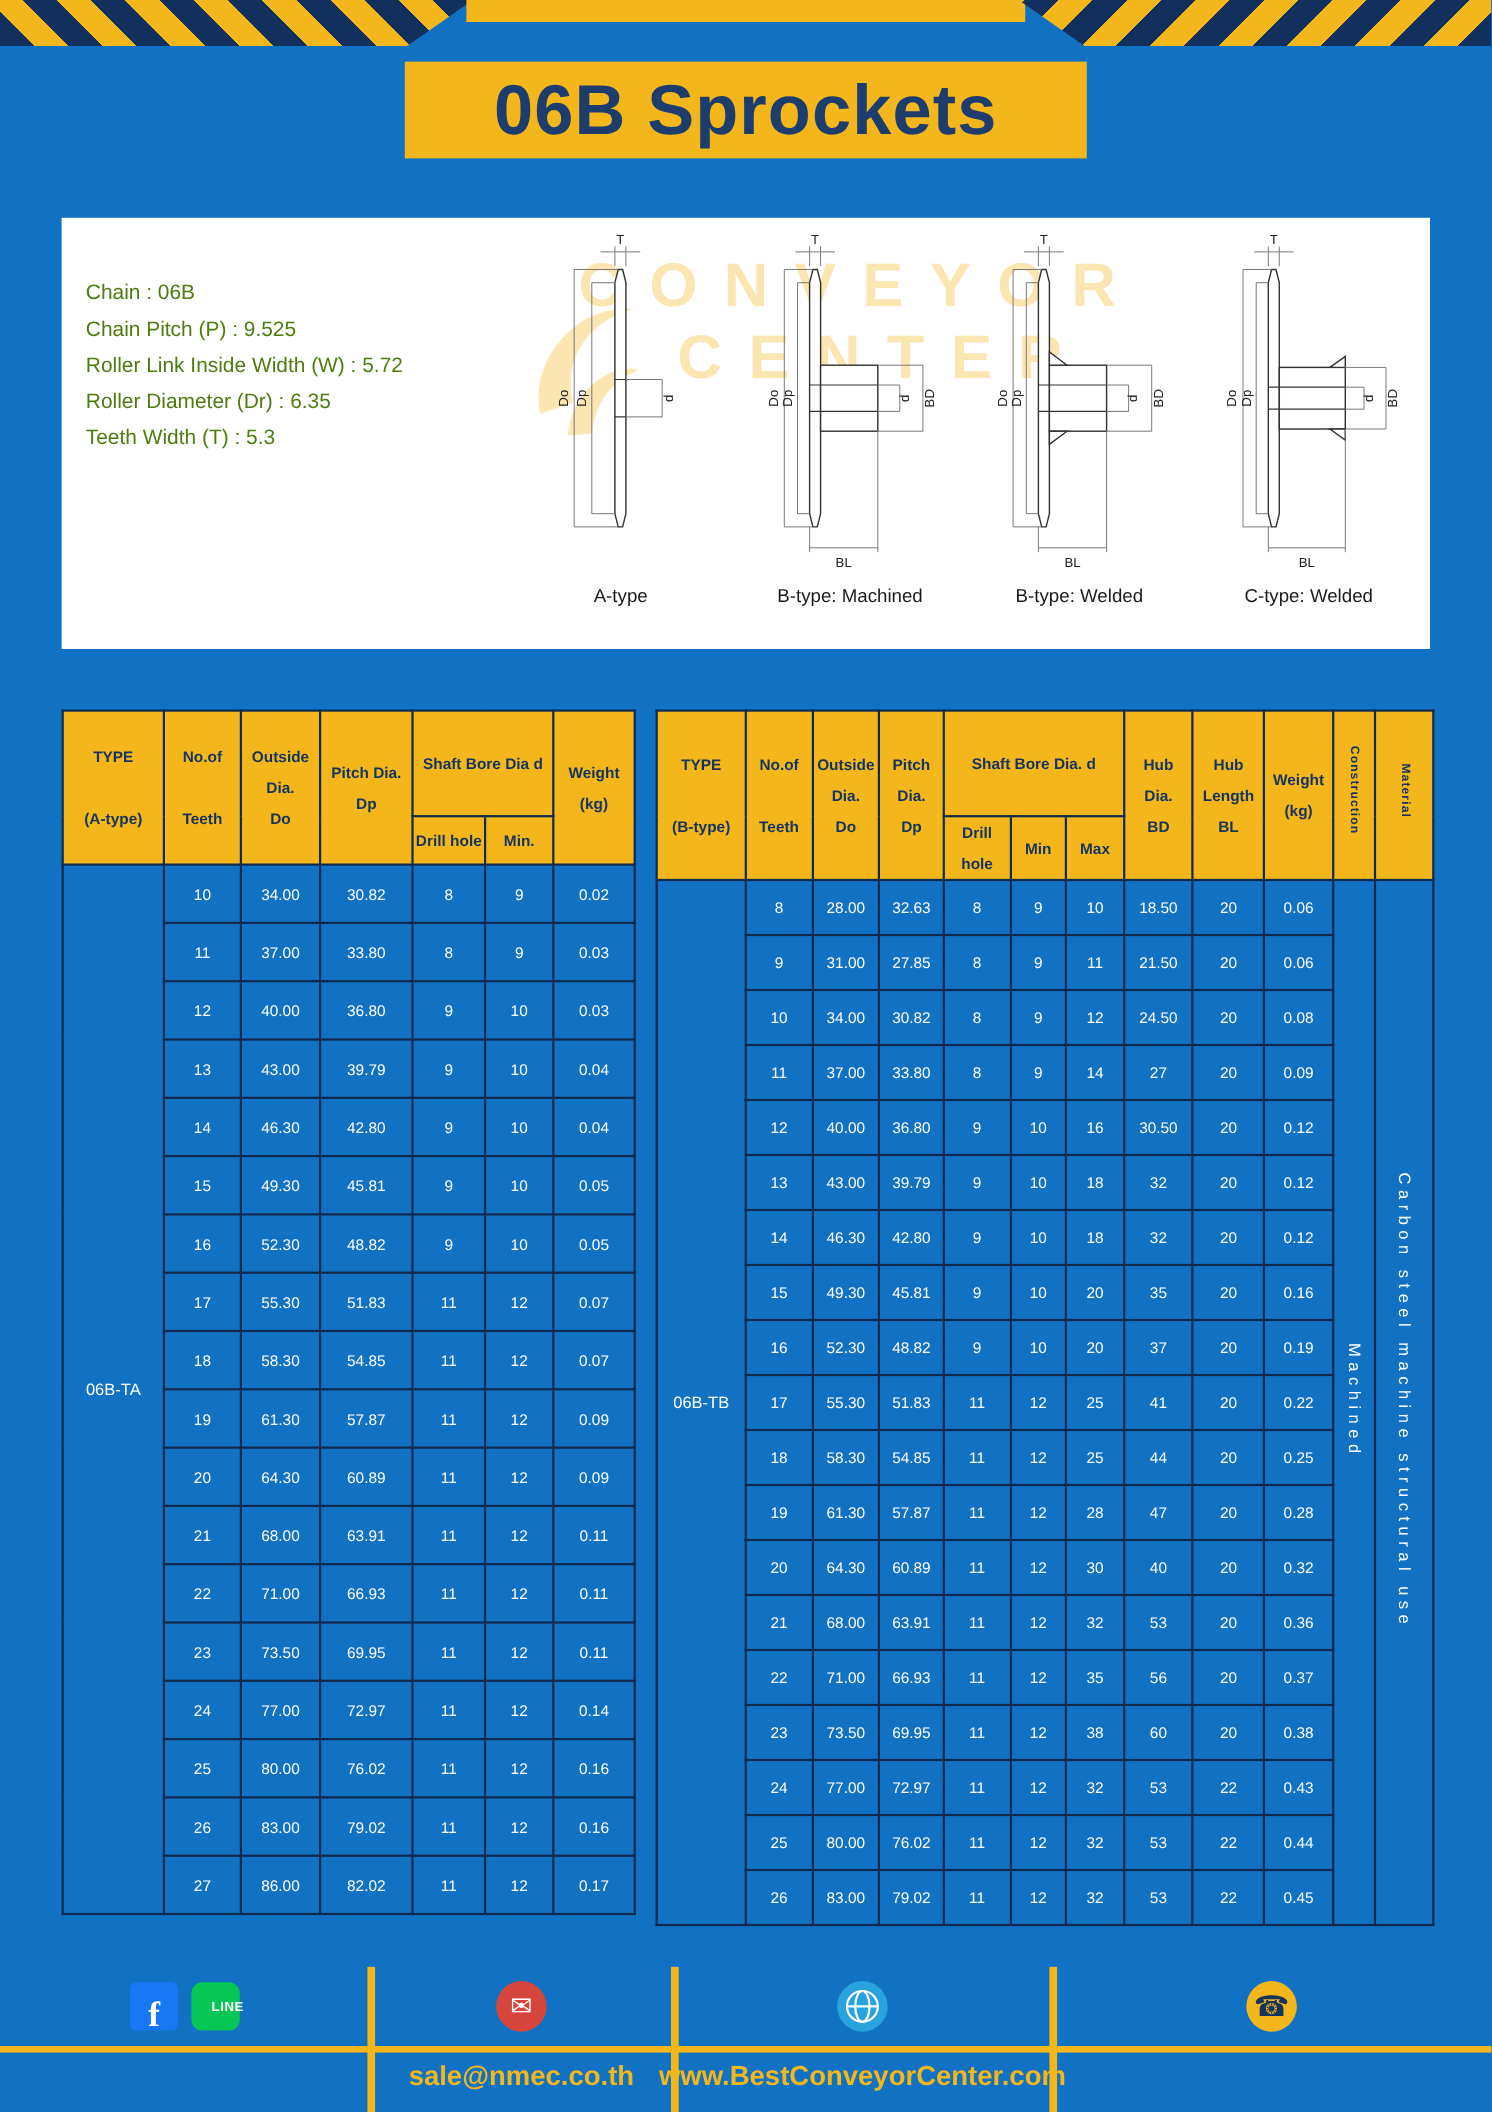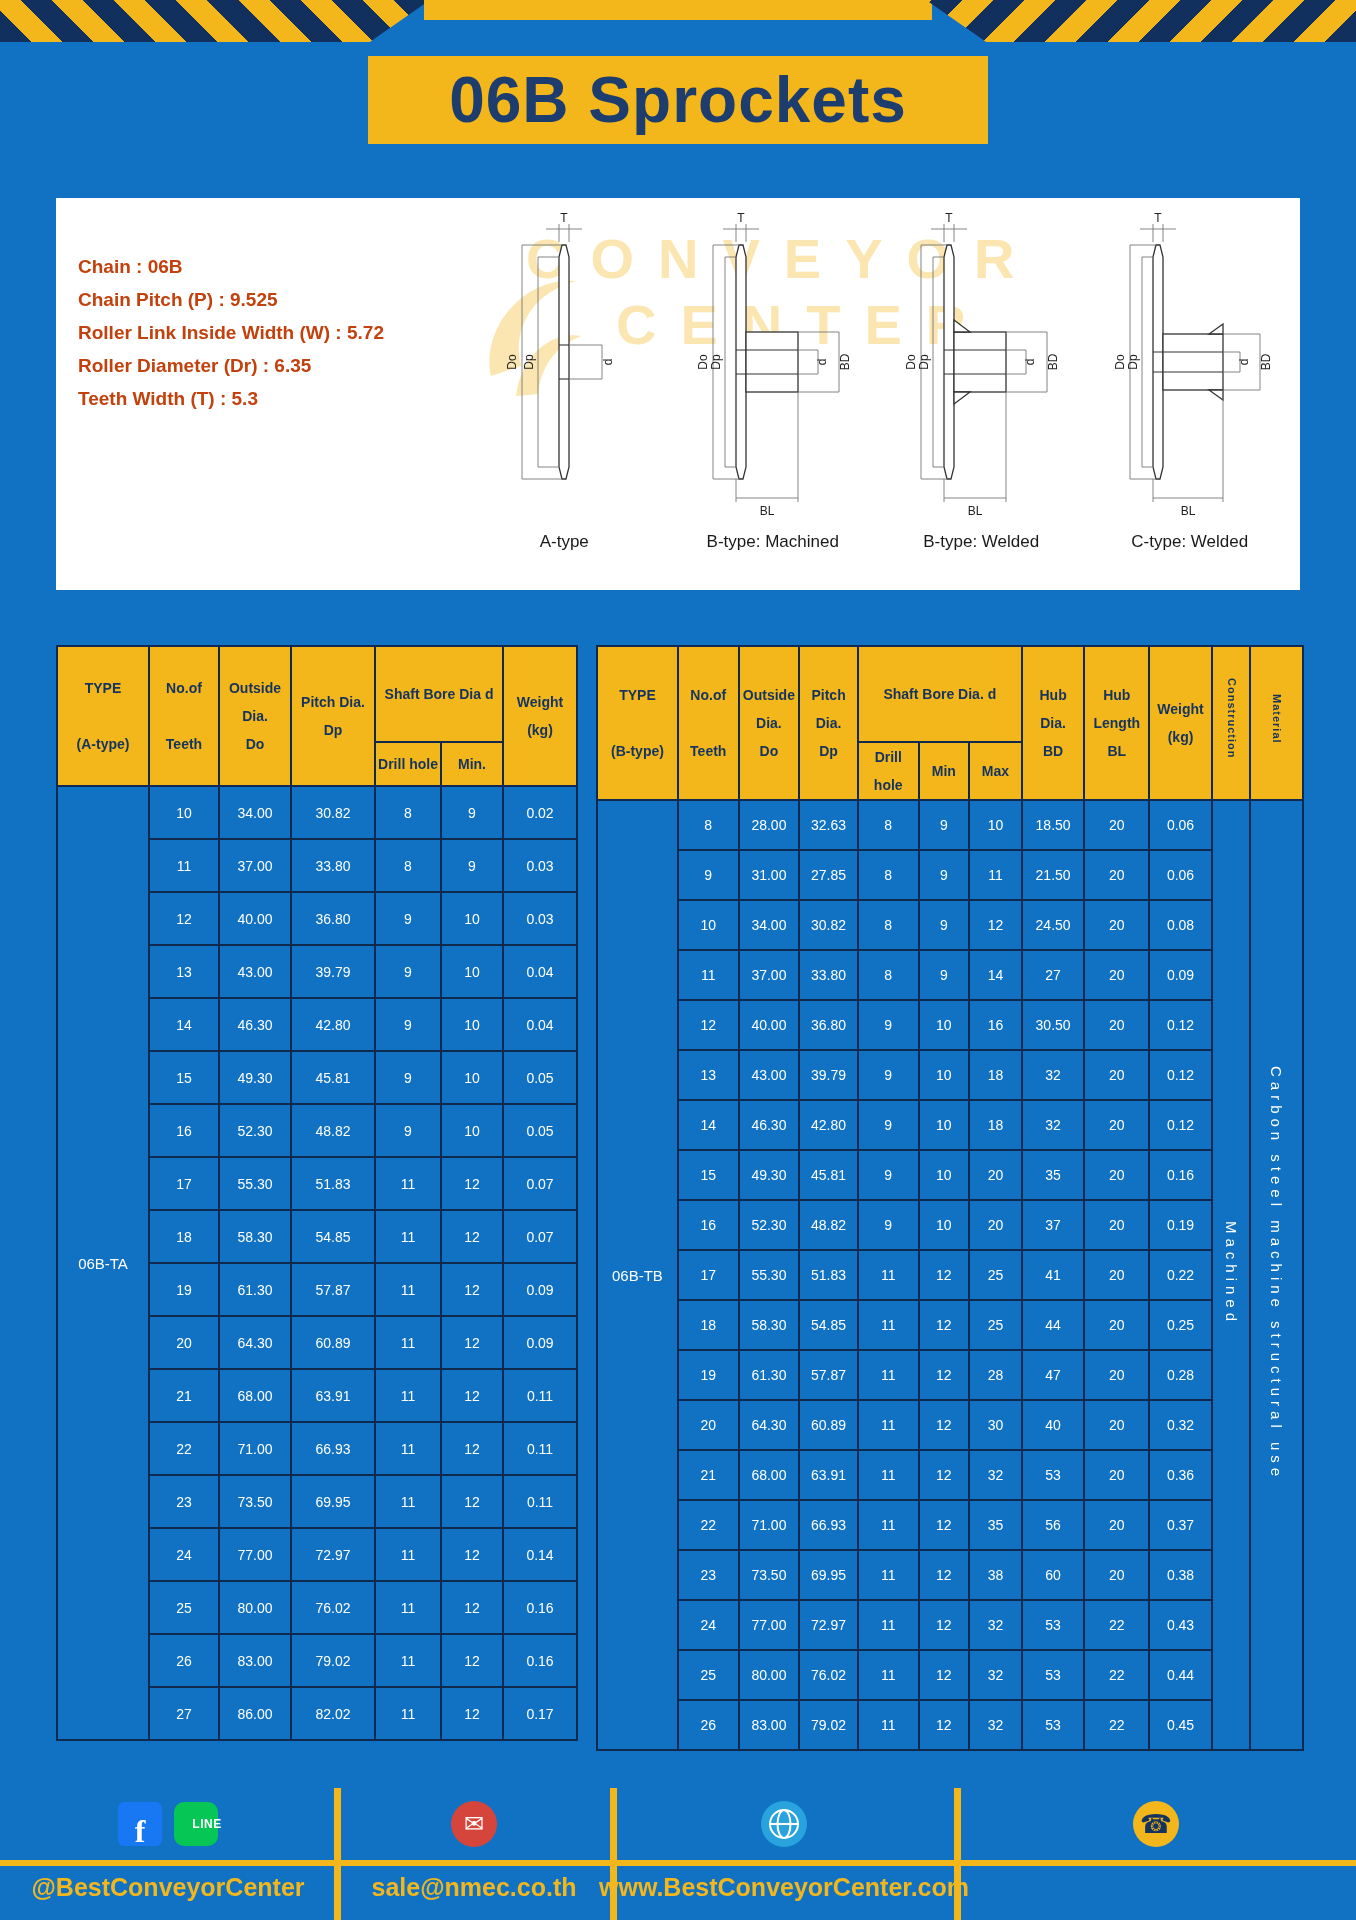--- a/index.html
+++ b/index.html
@@ -31,21 +31,21 @@
   .top-strip{position:absolute;top:0;left:424px;right:424px;height:20px;background:var(--yellow);}
   
   .title-banner{
     position:absolute;top:56px;left:368px;width:620px;height:88px;
     background:var(--yellow);display:flex;align-items:center;justify-content:center;
   }
   .title-banner h1{margin:0;font-size:64px;font-weight:bold;color:var(--title-navy);letter-spacing:1px;}
   
   .diagram-panel{position:absolute;top:198px;left:56px;width:1244px;height:392px;background:#ffffff;}
   .specs{position:absolute;left:22px;top:52px;z-index:2;}
-  .spec-line{font-size:19px;font-weight:bold;color:#c2410c;line-height:33px;white-space:nowrap;}
+  .spec-line{font-size:19px;font-weight:normal;color:#4d7c0f;line-height:33px;white-space:nowrap;}
   .watermark{position:absolute;left:440px;top:28px;width:790px;color:#f6c64e;opacity:.45;font-weight:bold;z-index:0;}
   .wm-line{font-size:56px;line-height:66px;letter-spacing:24px;white-space:nowrap;}
   .wm-1{margin-left:170px;}
   .wm-2{margin-left:30px;}
   .wm-3{margin-left:120px;}
   .wm-logo{position:absolute;left:-20px;top:30px;}
   .diagrams{position:absolute;left:404px;top:4px;right:6px;display:flex;z-index:1;}
   .diag{width:209px;display:flex;flex-direction:column;align-items:center;}
   .diag svg{width:200px;height:330px;}
   .diag-caption{font-size:17px;color:#1a1a1a;margin-top:0;}
@@ -715,21 +715,20 @@
 
     <div class="footer-col">
       <div class="footer-icons">
         <span class="icon icon-fb">
             <span>f</span>
           </span>
         <span class="icon icon-line">
             <span>LINE</span>
           </span>
       </div>
-      <div class="footer-label">@BestConveyorCenter</div>
     </div>
 
     <div class="footer-col">
       <div class="footer-icons">
         <span class="icon icon-mail">
             <span>✉</span>
           </span>
       </div>
       <div class="footer-label">sale@nmec.co.th</div>
     </div>

